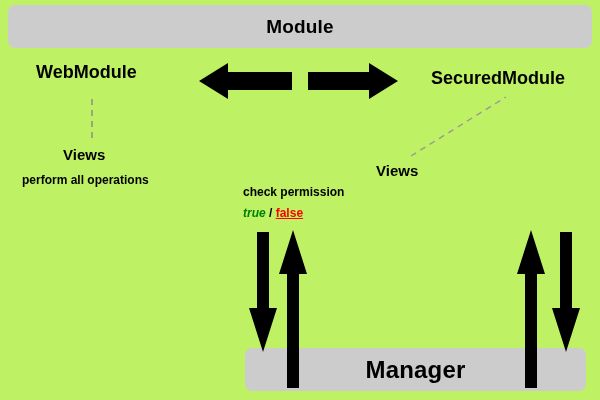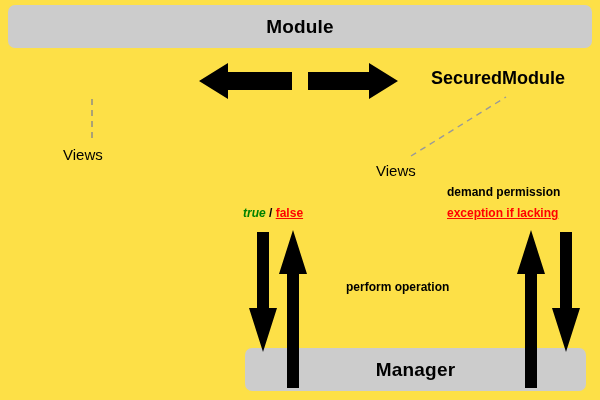--- a/index.html
+++ b/index.html
@@ -8,21 +8,21 @@
     padding: 0;
     background: #ffffff;
   }
   body {
     font-family: "Liberation Sans", "DejaVu Sans", sans-serif;
   }
   #canvas {
     position: relative;
     width: 600px;
     height: 400px;
-    background: #fde047;
+    background: #bef264;
     overflow: hidden;
   }
   .box {
     position: absolute;
     background: #cccccc;
     border-radius: 7px;
     display: flex;
     align-items: center;
     justify-content: center;
     color: #000000;
@@ -34,34 +34,34 @@
     top: 5px;
     width: 584px;
     height: 43px;
     font-size: 19px;
   }
   #manager-box {
     left: 245px;
     top: 348px;
     width: 341px;
     height: 43px;
-    font-size: 19px;
+    font-size: 24px;
   }
   .label {
     position: absolute;
     color: #000000;
     white-space: nowrap;
   }
   .big-label {
     font-size: 18px;
     font-weight: bold;
   }
   .mid-label {
     font-size: 15px;
-    font-weight: normal;
+    font-weight: bold;
   }
   .small-label {
     font-size: 12px;
     font-weight: bold;
   }
   .green { color: #008000; font-style: italic; }
   .red { color: #ff0000; text-decoration: underline; }
   svg.overlay {
     position: absolute;
     left: 0;
@@ -77,40 +77,40 @@
 <div id="canvas">
 
   <div class="box" id="module-box">
     <span>Module</span>
   </div>
 
   <div class="box" id="manager-box">
     <span>Manager</span>
   </div>
 
+  <div class="label big-label" style="left:36px; top:62px;">WebModule</div>
 
   <div class="label big-label" style="left:431px; top:62px;margin-top:6px;">SecuredModule</div>
 
   <div class="label mid-label" style="left:63px; top:146px;">Views</div>
 
+  <div class="label small-label" style="left:22px; top:173px;">perform all operations</div>
 
   <div class="label mid-label" style="left:376px; top:162px;">Views</div>
 
+  <div class="label small-label" style="left:243px; top:185px;">check permission</div>
 
   <div class="label small-label" style="left:243px; top:206px;">
     <span class="green">true</span>
     <span>/</span>
     <span class="red">false</span>
   </div>
 
-  <div class="label small-label" style="left:447px; top:185px;">demand permission</div>
 
-  <div class="label small-label red" style="left:447px; top:206px;">exception if lacking</div>
 
-  <div class="label small-label" style="left:346px; top:280px;">perform operation</div>
 
   <svg class="overlay" viewBox="0 0 600 400">
 
     <line x1="92" y1="99" x2="92" y2="141" stroke="#888888" stroke-width="1.4" stroke-dasharray="6,5"></line>
 
     <line x1="411" y1="156" x2="506" y2="97" stroke="#999999" stroke-width="1.4" stroke-dasharray="6,5"></line>
 
     <polygon points="199,81 228,63 228,72 292,72 292,90 228,90 228,99" fill="#000000"></polygon>
 
     <polygon points="398,81 369,63 369,72 308,72 308,90 369,90 369,99" fill="#000000"></polygon>

